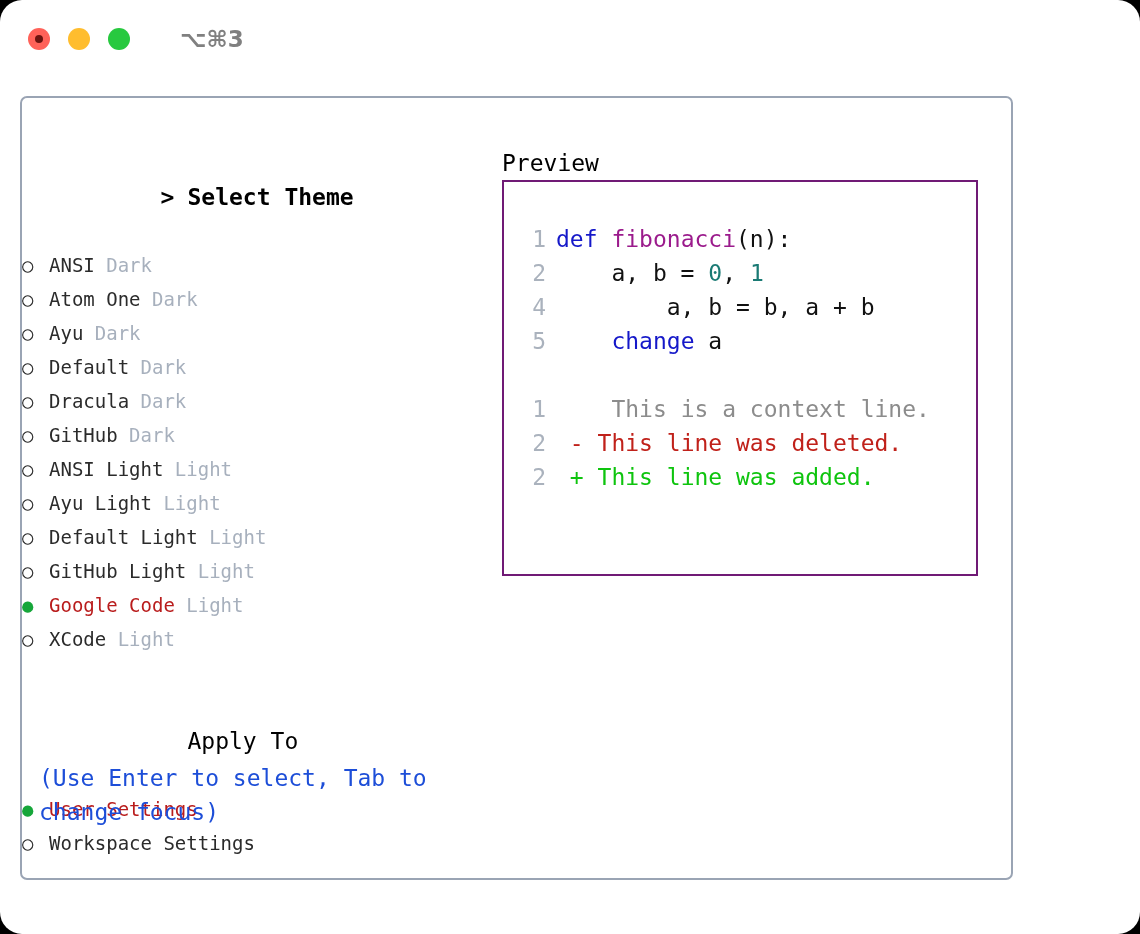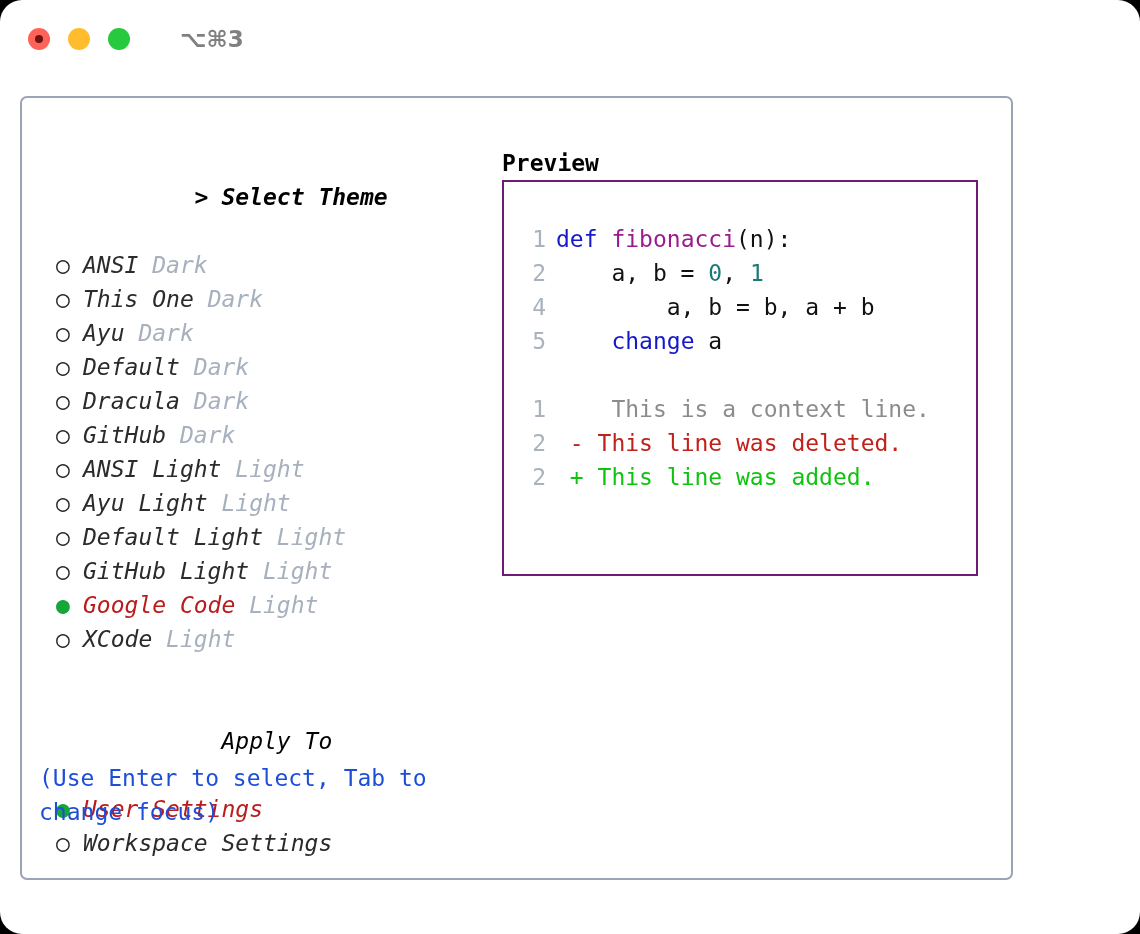--- a/index.html
+++ b/index.html
@@ -81,40 +81,39 @@
   #columns {
     position: absolute;
     left: 0; top: 0;
     width: 100%;
     height: 100%;
   }
 
   
   #left-col {
     position: absolute;
-    left: 34px;
+    left: 0;
     top: 48px;
     width: 440px;
-    font-style: italic;
   }
 
   .section-head {
     font-size: 23px;
     line-height: 34px;
     color: #000000;
     font-weight: bold;
     white-space: pre;
   }
   .section-head .caret {
     display: inline-block;
     width: 27px;
   }
 
   .opt-row {
-    font-size: 23px;
+    font-size: 19px;
     line-height: 34px;
     white-space: pre;
     color: #2b2b2b;
   }
   .marker {
     display: inline-block;
     width: 27px;
     color: #2b2b2b;
   }
   .opt-row.selected .marker { color: #16a63a; }
@@ -145,21 +144,21 @@
   
   #right-col {
     position: absolute;
     left: 480px;
     top: 48px;
     width: 500px;
   }
   #preview-title {
     font-size: 23px;
     line-height: 34px;
-    font-weight: bold;
+    font-weight: normal;
     color: #000000;
   }
   #preview-box {
     width: 476px;
     height: 396px;
     border: 2px solid #701a75;
     box-sizing: border-box;
     background: #ffffff;
     padding: 40px 0 0 20px;
   }
@@ -201,21 +200,21 @@
     <div id="columns">
 
       <div id="left-col">
 
         <div class="section-head">
           <span class="caret">&gt;</span><span>Select Theme</span>
         </div>
 
         <div id="theme-list">
             <div class="opt-row"><span class="marker">○</span><span class="opt-label">ANSI</span><span class="opt-kind"> Dark</span></div>
-            <div class="opt-row"><span class="marker">○</span><span class="opt-label">This One</span><span class="opt-kind"> Dark</span></div>
+            <div class="opt-row"><span class="marker">○</span><span class="opt-label">Atom One</span><span class="opt-kind"> Dark</span></div>
             <div class="opt-row"><span class="marker">○</span><span class="opt-label">Ayu</span><span class="opt-kind"> Dark</span></div>
             <div class="opt-row"><span class="marker">○</span><span class="opt-label">Default</span><span class="opt-kind"> Dark</span></div>
             <div class="opt-row"><span class="marker">○</span><span class="opt-label">Dracula</span><span class="opt-kind"> Dark</span></div>
             <div class="opt-row"><span class="marker">○</span><span class="opt-label">GitHub</span><span class="opt-kind"> Dark</span></div>
             <div class="opt-row"><span class="marker">○</span><span class="opt-label">ANSI Light</span><span class="opt-kind"> Light</span></div>
             <div class="opt-row"><span class="marker">○</span><span class="opt-label">Ayu Light</span><span class="opt-kind"> Light</span></div>
             <div class="opt-row"><span class="marker">○</span><span class="opt-label">Default Light</span><span class="opt-kind"> Light</span></div>
             <div class="opt-row"><span class="marker">○</span><span class="opt-label">GitHub Light</span><span class="opt-kind"> Light</span></div>
             <div class="opt-row selected"><span class="marker">●</span><span class="opt-label">Google Code</span><span class="opt-kind"> Light</span></div>
             <div class="opt-row"><span class="marker">○</span><span class="opt-label">XCode</span><span class="opt-kind"> Light</span></div>

